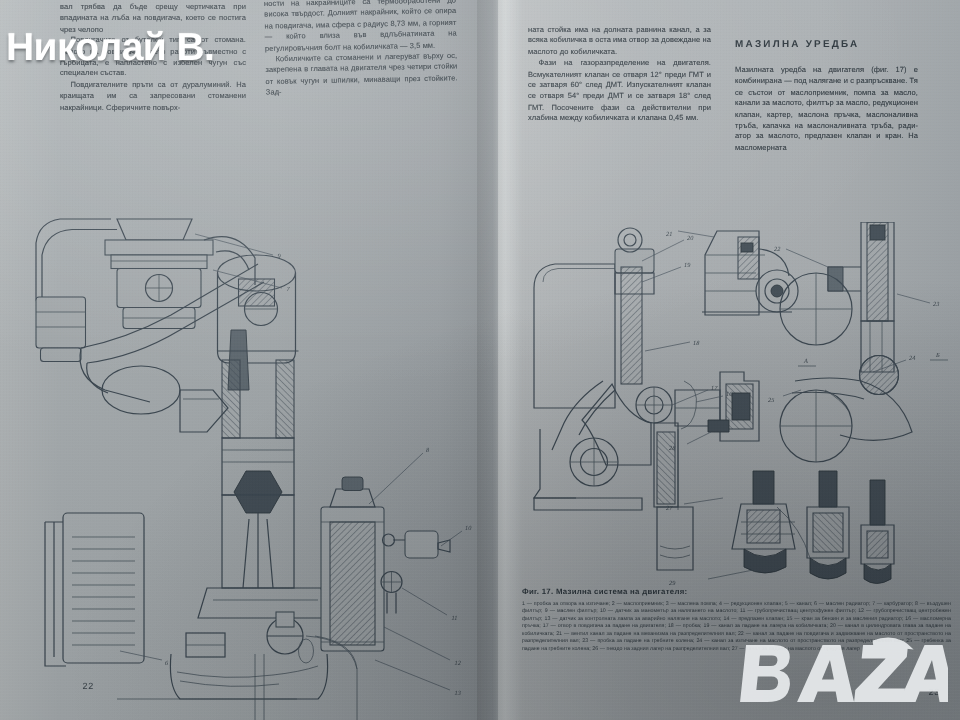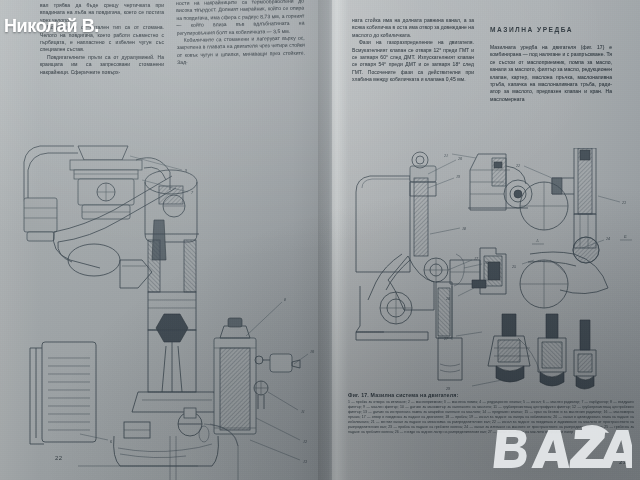--- a/index.html
+++ b/index.html
@@ -76,21 +76,21 @@
   .ink-lead{fill:none;stroke:#46525c;stroke-width:.45;}
   .hatch-a{fill:url(#hx);stroke:#3b4751;stroke-width:.7;}
   .hatch-b{fill:url(#hy);stroke:#3b4751;stroke-width:.7;}
   .solid{fill:#5d6870;stroke:#333e47;stroke-width:.6;}
   .solid-dk{fill:#434e57;stroke:#2d383f;stroke-width:.6;}
   .pale{fill:#a7adb0;stroke:#3e4a54;stroke-width:.7;}
   .num{font-family:"Liberation Serif",serif;font-size:4.2px;fill:#39444c;font-style:italic;}
   
   #wm-name{
     position:absolute;left:4px;top:16px;
-    font-size:18px;font-weight:700;color:#ffffff;letter-spacing:-.4px;
+    font-size:26px;font-weight:700;color:#ffffff;letter-spacing:-.4px;
     font-family:"Liberation Sans",sans-serif;
     text-shadow:0 1px 2px rgba(40,45,50,.55), 0 0 1px rgba(255,255,255,.9);
   }
   #wm-bazar{
     position:absolute;left:492px;top:424px;width:140px;height:46px;
   }
   #wm-bazar svg{display:block;}
   .bz{fill:#e9ecee;opacity:.92;}
 </style>
 </head>

